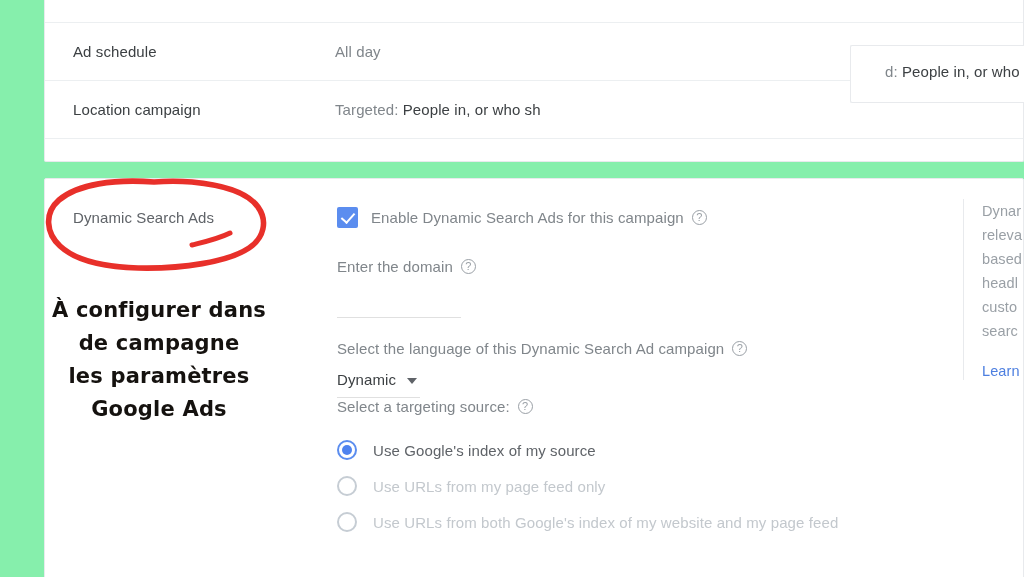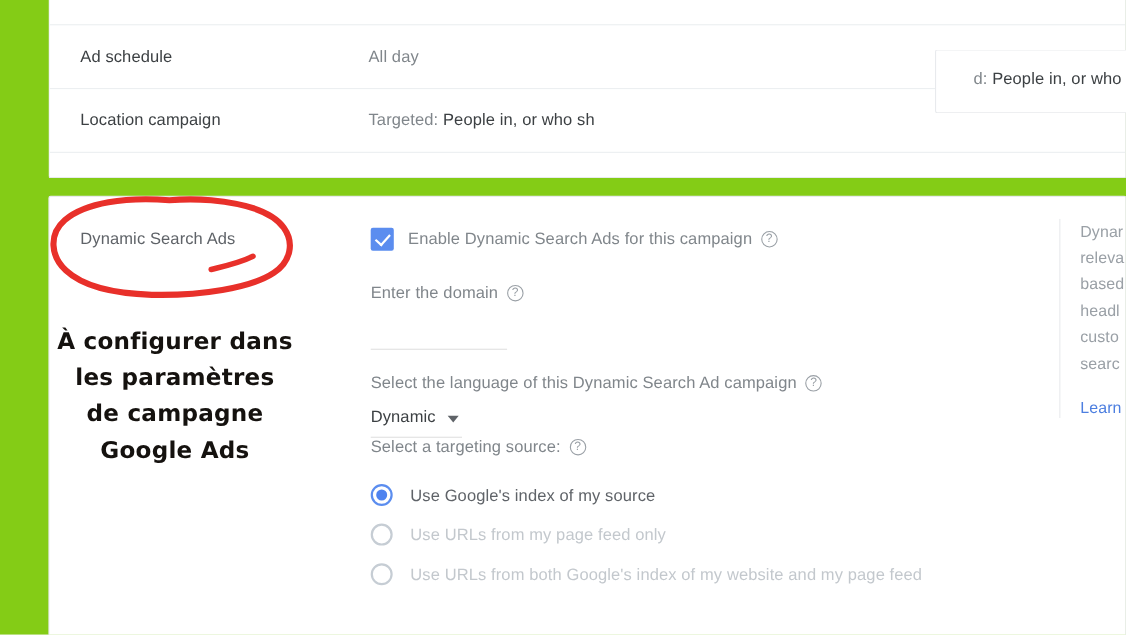--- a/index.html
+++ b/index.html
@@ -13,21 +13,21 @@
   body {
     font-family: "Liberation Sans", sans-serif;
     background: #f1f3f4;
     position: relative;
   }
 
   #root {
     position: relative;
     width: 1024px;
     height: 577px;
-    background: #84cc16;
+    background: #86efac;
   }
 
   
   .card {
     position: absolute;
     background: #ffffff;
     border: 1px solid #e8eaed;
     border-radius: 2px;
   }
 
@@ -426,18 +426,18 @@
              C 33 84, 62 91, 96 92
              C 140 93, 186 86, 207 72
              C 222 62, 226 45, 216 31
              C 206 17, 182 9, 150 6
              C 138 5, 124 5, 112 6 Z" fill="none" stroke="#e8302a" stroke-width="5.6" stroke-linecap="round" stroke-linejoin="round"></path>
     <path d="M 150 69 C 162 66, 176 63, 188 57" fill="none" stroke="#e8302a" stroke-width="5" stroke-linecap="round"></path>
   </svg>
 
   <div id="annotation-note">
     <div>À configurer dans</div>
+    <div>de campagne</div>
     <div>les paramètres</div>
-    <div>de campagne</div>
     <div>Google Ads</div>
   </div>
 
 </div>
 
 </body></html>

